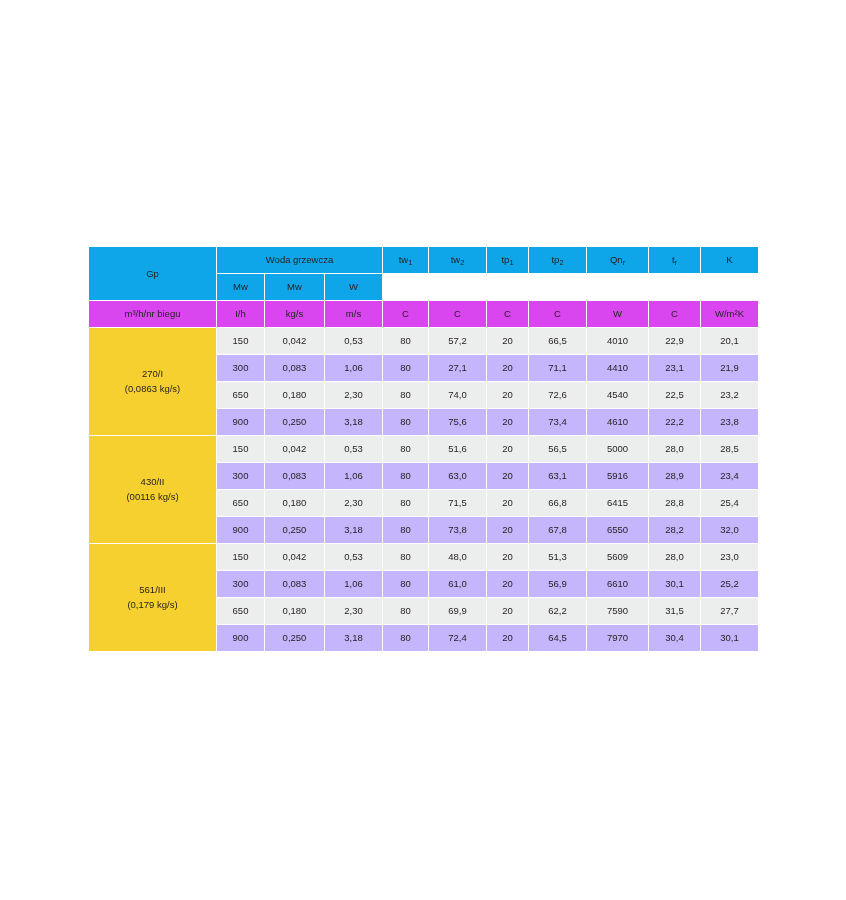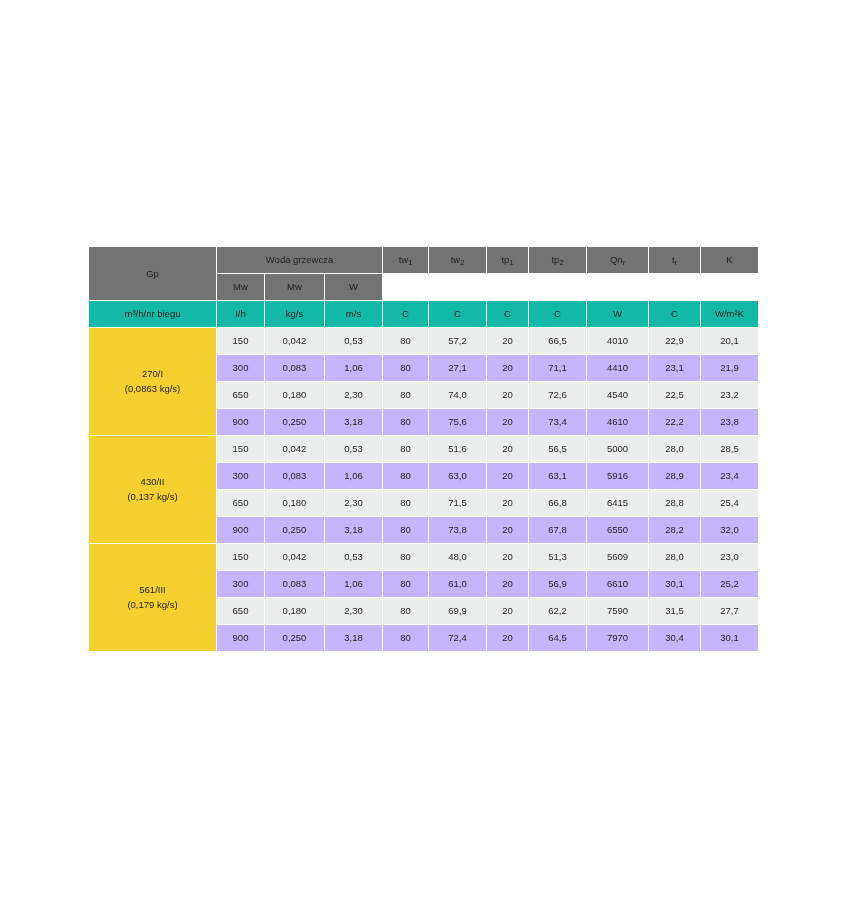--- a/index.html
+++ b/index.html
@@ -29,24 +29,24 @@
     font-weight: normal;
     text-align: center;
     vertical-align: middle;
     font-size: 9.5px;
     color: #231f20;
     padding: 0;
     height: 26px;
     line-height: 1.25;
   }
   .hdr {
-    background: #737373;
+    background: #0ea5e9;
   }
   .hdr-unit {
-    background: #14b8a6;
+    background: #d946ef;
   }
   .rowhdr {
     background: #f5d02f;
     font-size: 10px;
   }
   .cell-light {
     background: #eceded;
     margin-left: 14px;
   }
   .cell-dark {
@@ -179,21 +179,21 @@
           <td class="cell-dark">75,6</td>
           <td class="cell-dark">20</td>
           <td class="cell-dark">73,4</td>
           <td class="cell-dark">4610</td>
           <td class="cell-dark">22,2</td>
           <td class="cell-dark">23,8</td>
         </tr>
         <tr>
           <td class="rowhdr" rowspan="4">
             <div class="grp-title">430/II</div>
-            <div class="grp-title">(0,137 kg/s)</div>
+            <div class="grp-title">(00116 kg/s)</div>
           </td>
           <td class="cell-light">150</td>
           <td class="cell-light">0,042</td>
           <td class="cell-light">0,53</td>
           <td class="cell-light">80</td>
           <td class="cell-light">51,6</td>
           <td class="cell-light">20</td>
           <td class="cell-light">56,5</td>
           <td class="cell-light">5000</td>
           <td class="cell-light">28,0</td>

